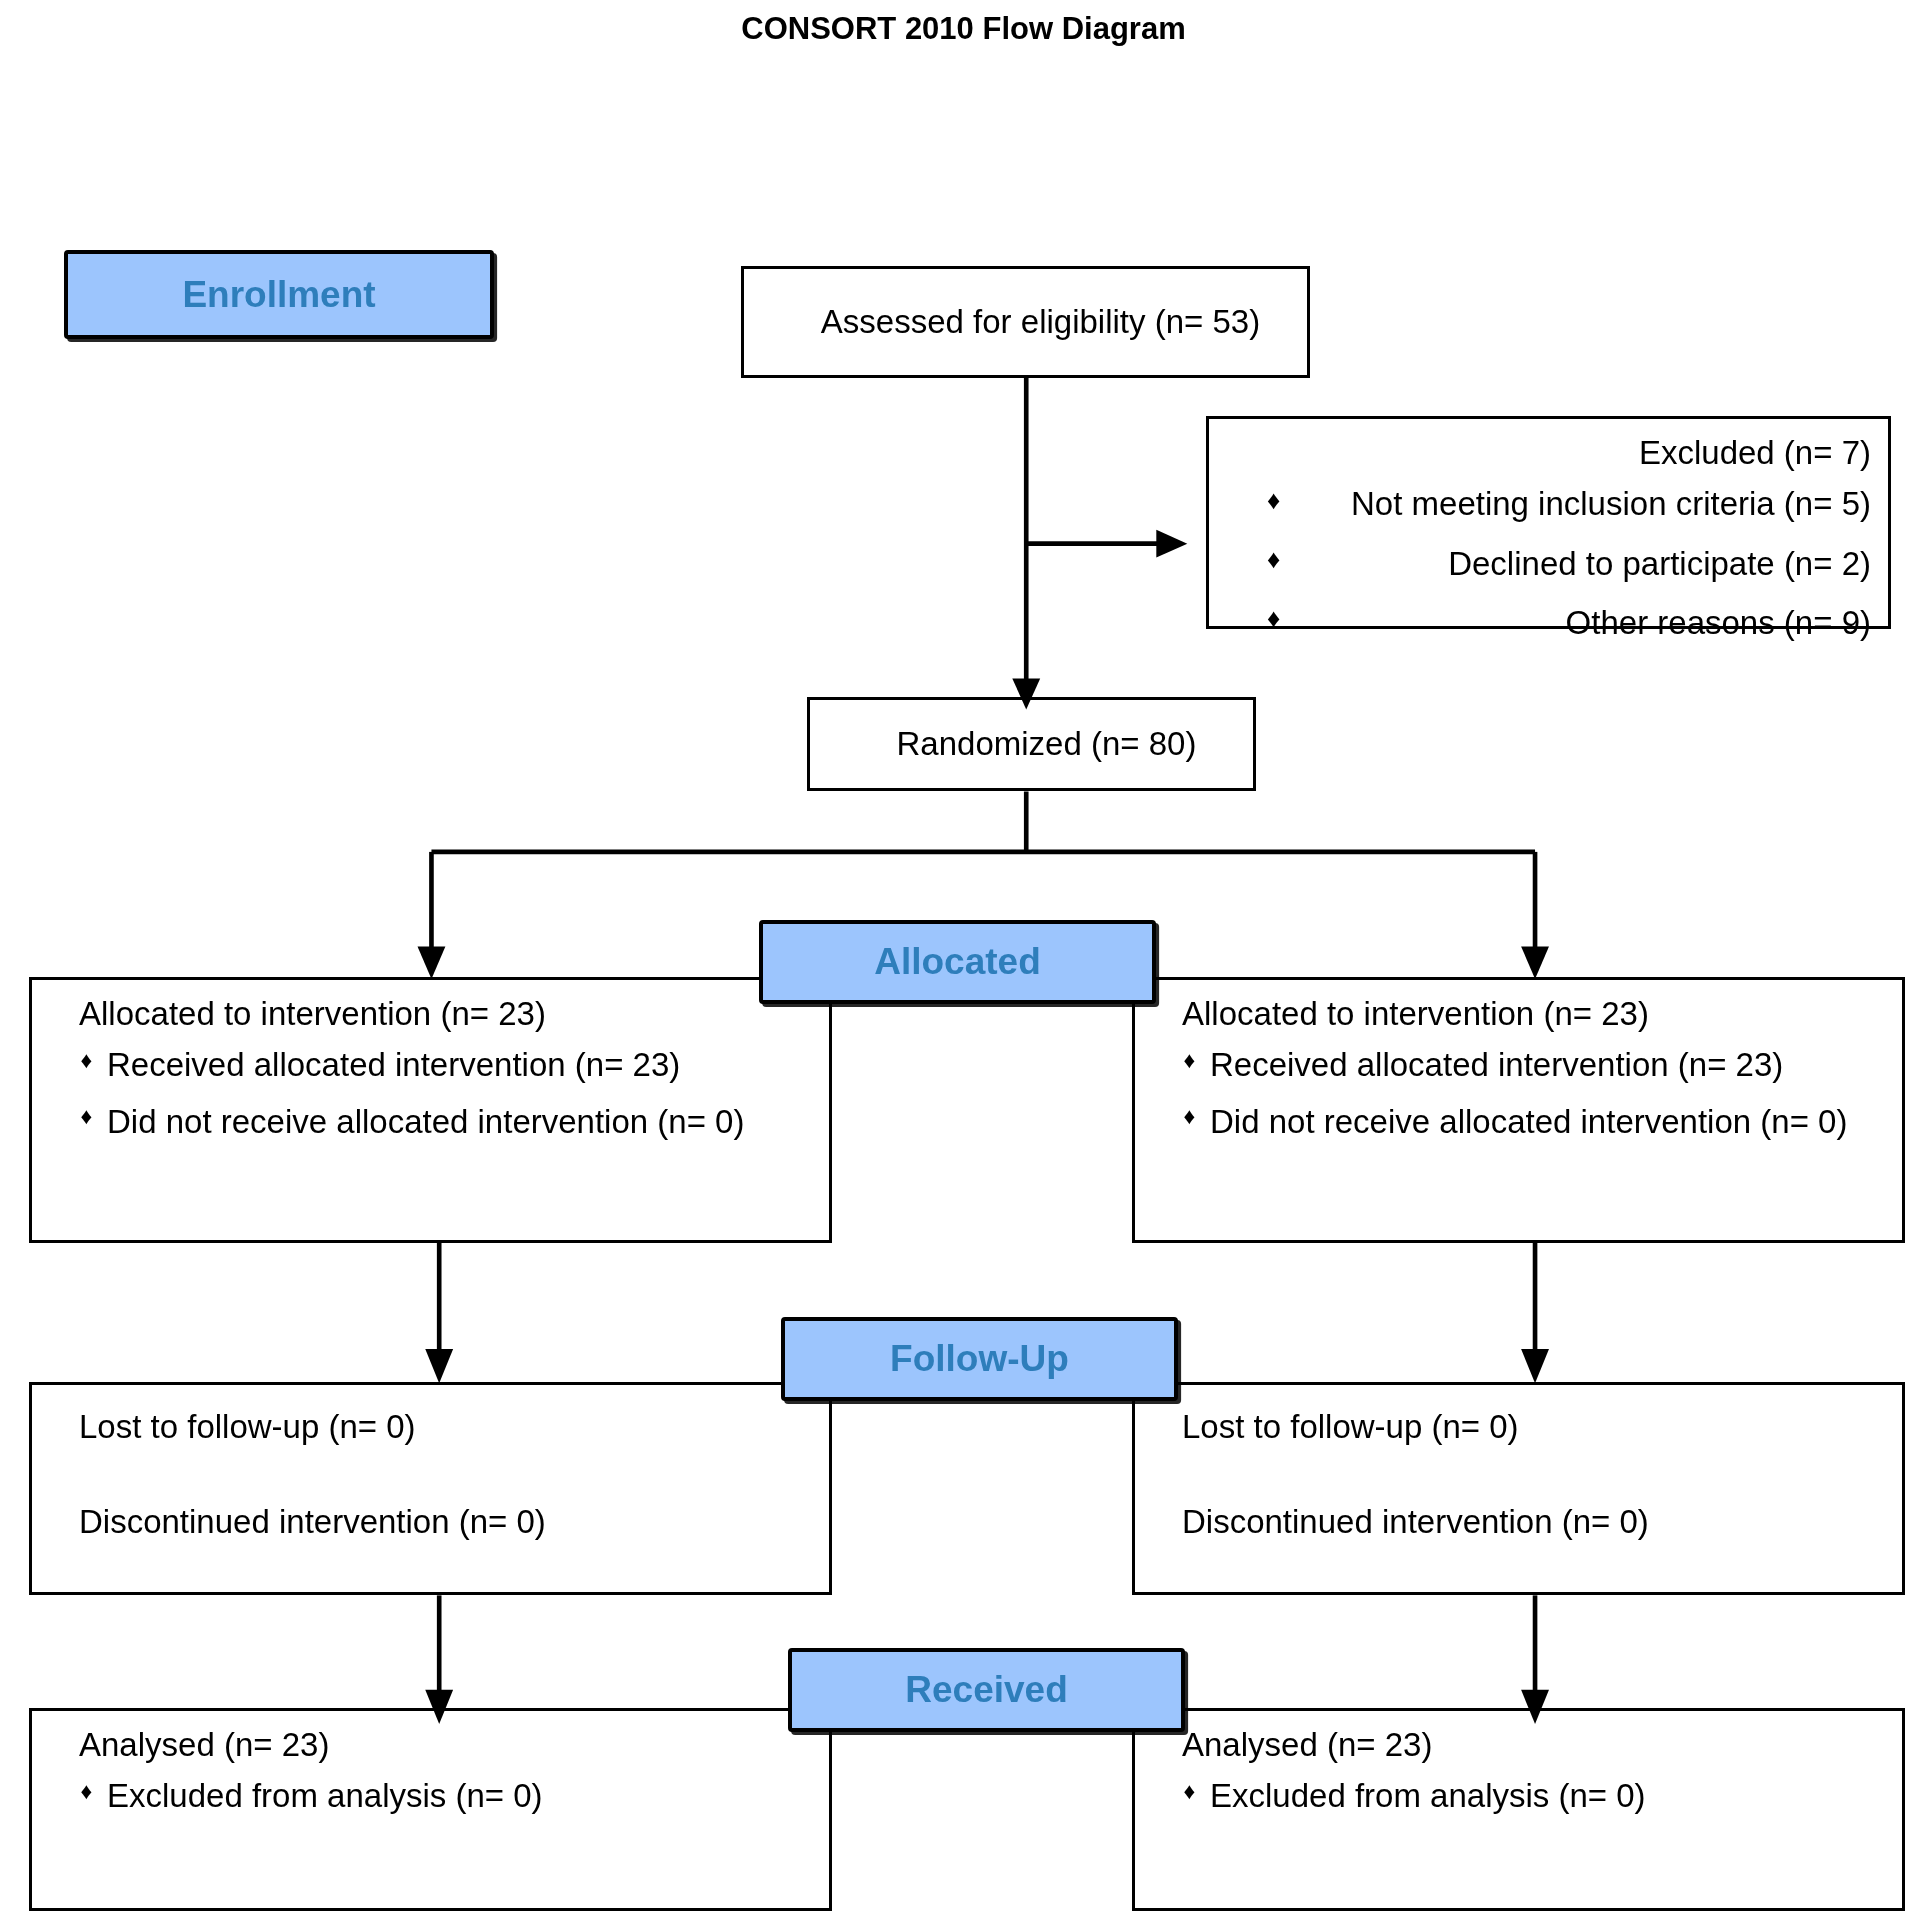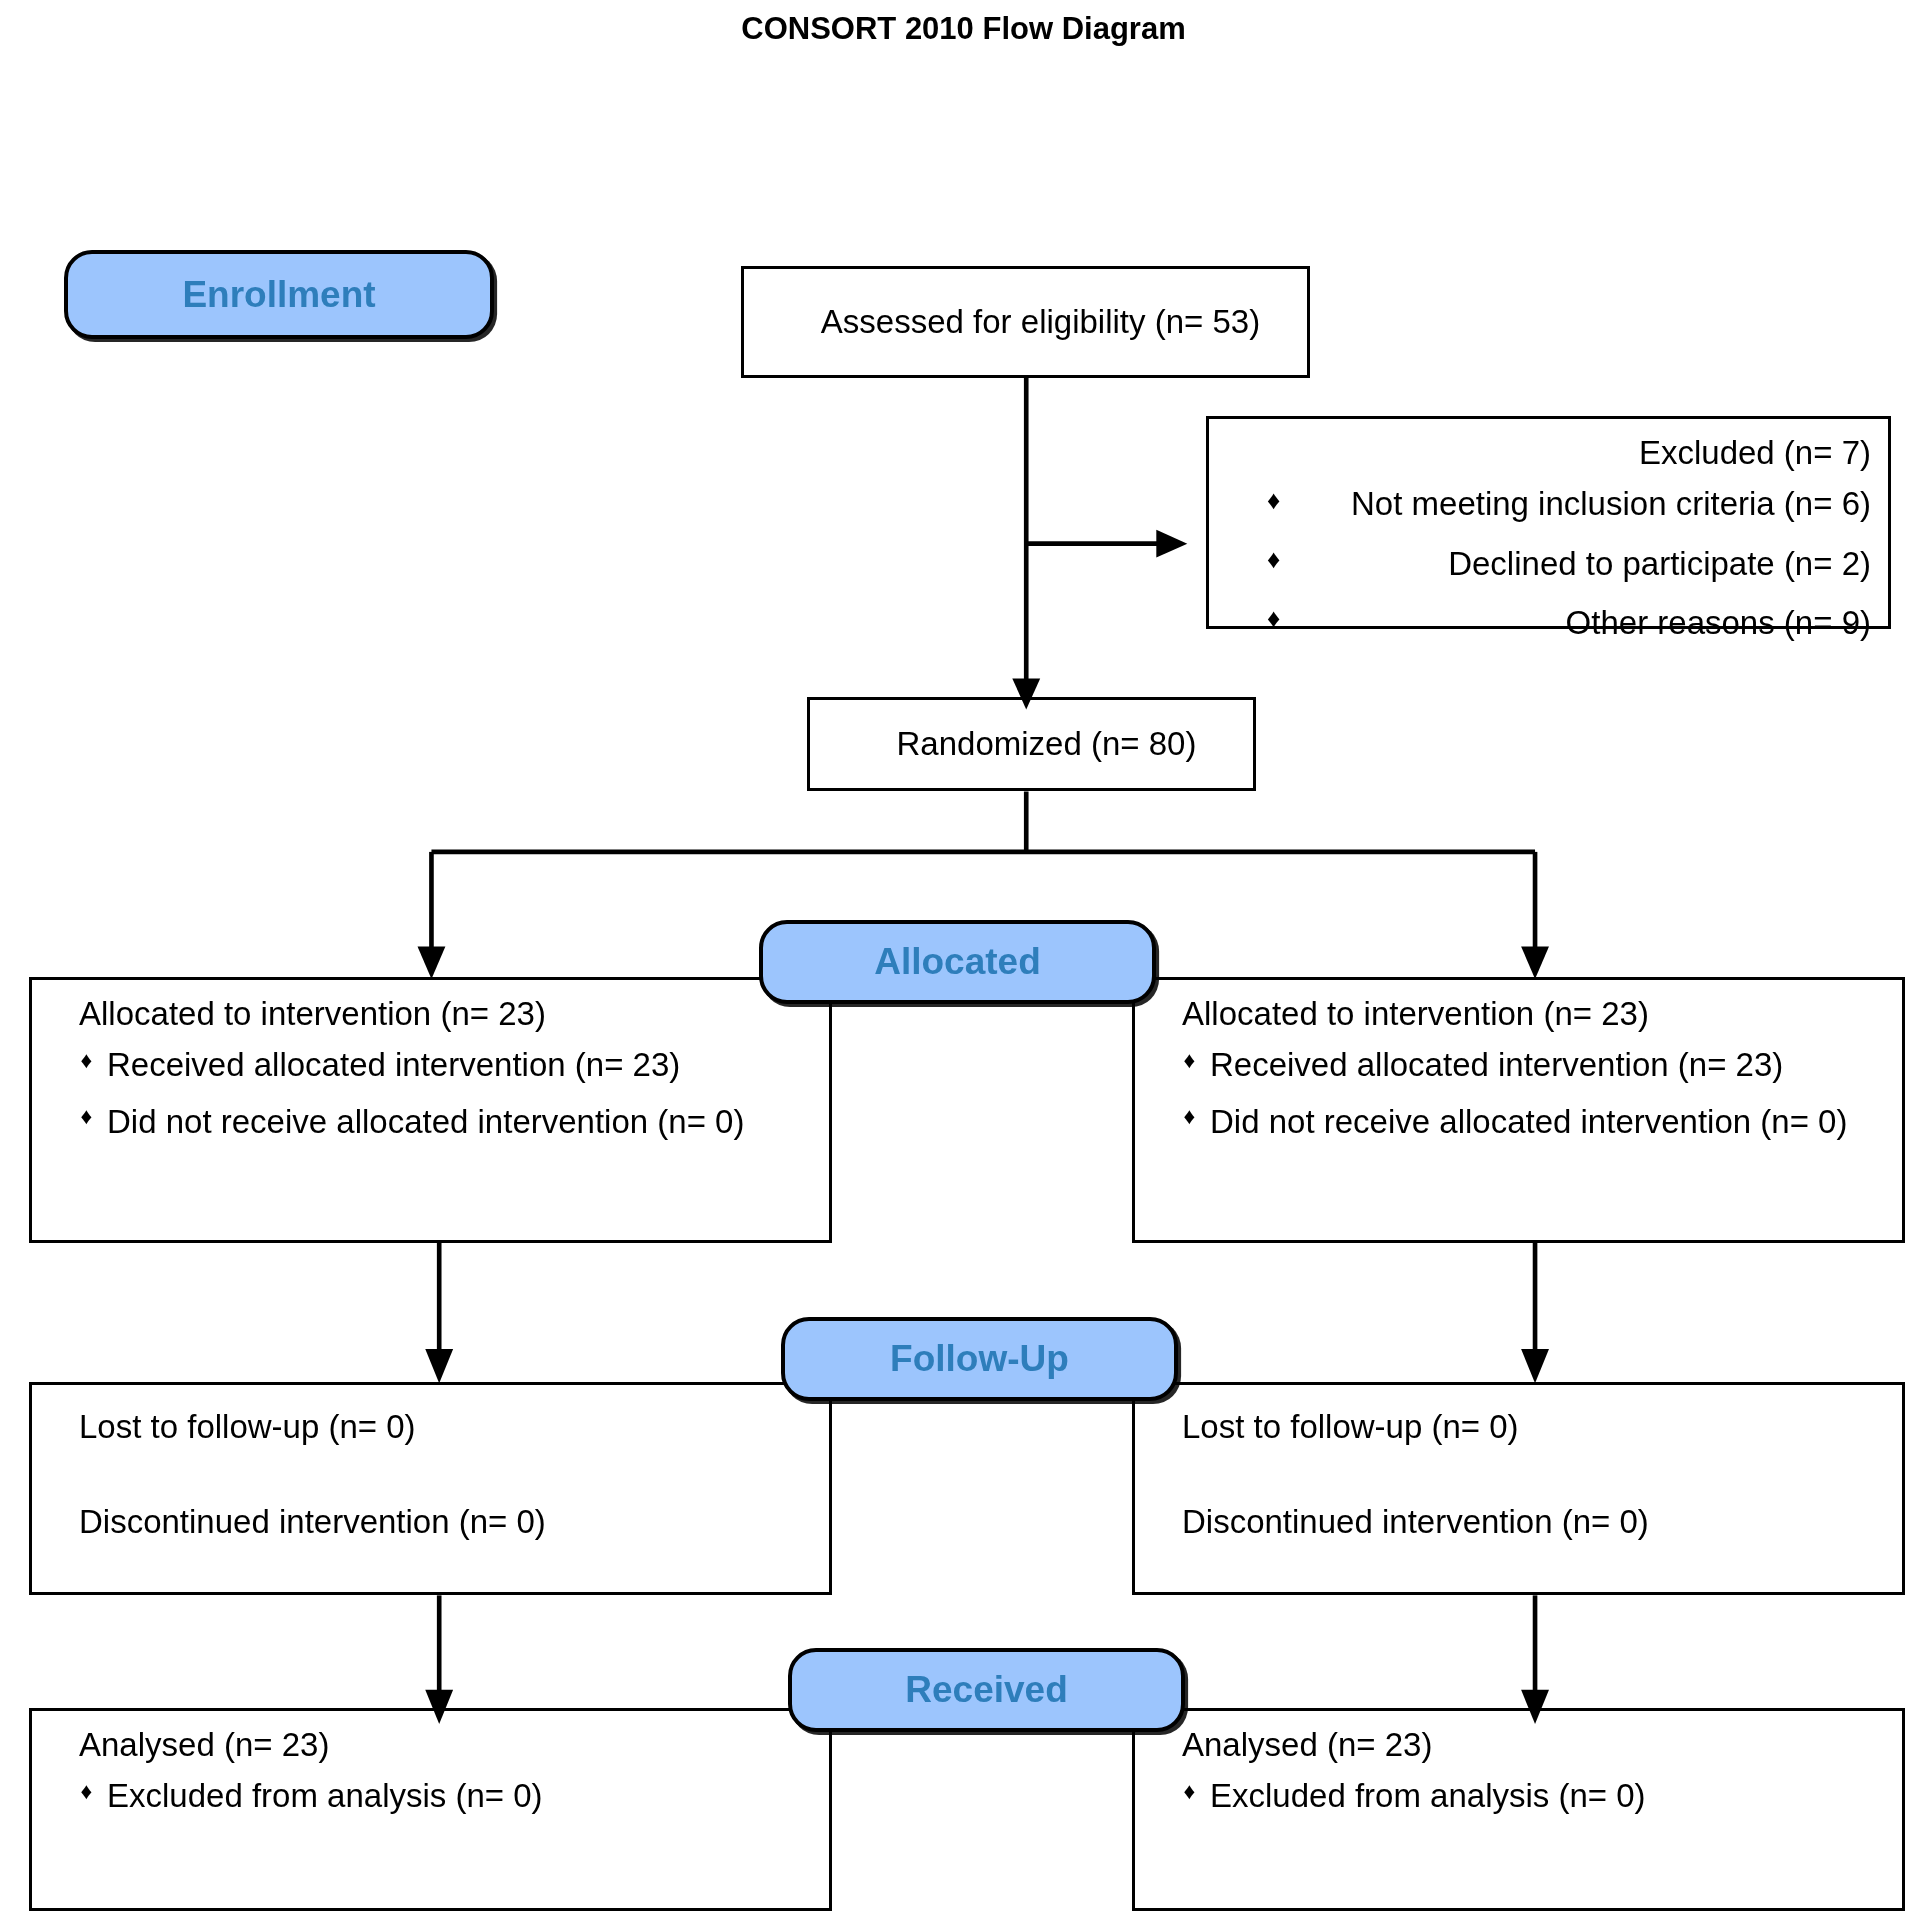--- a/index.html
+++ b/index.html
@@ -24,21 +24,21 @@
   .tline{white-space:nowrap;}
   .blist{list-style:none;margin:4.6px 0 0 0;padding:0;}
   .blist li{position:relative;padding-left:42px;margin:0 0 12.4px 0;white-space:nowrap;}
   .blist li .dia{position:absolute;left:11px;top:-0.8px;font-size:26px;line-height:1.5;}
   .blist.tight li{padding-left:28px;margin-bottom:9.3px;}
   .blist.tight li .dia{left:1.5px;font-size:23px;top:0.8px;}
 
   
   .stagebadge{
     position:absolute;box-sizing:border-box;
-    background:#9cc5fd;border:4.6px solid #000000;border-radius:28px;
+    background:#9cc5fd;border:4.6px solid #000000;border-radius:4px;
     display:flex;align-items:center;justify-content:center;
     font-family:"Liberation Sans",sans-serif;font-weight:bold;
     color:#2e7ebb;font-size:37px;z-index:30;
     box-shadow:3.1px 3.1px 0 rgba(0,0,0,0.85);
   }
 
   svg.wires{position:absolute;left:0;top:0;width:1927px;height:1916px;z-index:5;pointer-events:none;}
   svg.wires line,svg.wires path{stroke:#000;stroke-width:6;fill:none;}
   svg.wires polygon{fill:#000;}
 </style>
@@ -88,21 +88,21 @@
       <span class="tline">Assessed for eligibility (n= 53)</span>
     </div>
   </div>
 
   <div class="flowbox" style="left:1206px;top:416px;width:685px;height:213px;text-align:right;">
     <div class="inner">
       <div class="tline">Excluded  (n= 7)</div>
       <ul class="blist">
         <li>
           <span class="dia">♦</span>
-          <span>Not meeting inclusion criteria (n= 6)</span>
+          <span>Not meeting inclusion criteria (n= 5)</span>
         </li>
         <li>
           <span class="dia">♦</span>
           <span>Declined to participate (n= 2)</span>
         </li>
         <li>
           <span class="dia">♦</span>
           <span>Other reasons (n= 9)</span>
         </li>
       </ul>

